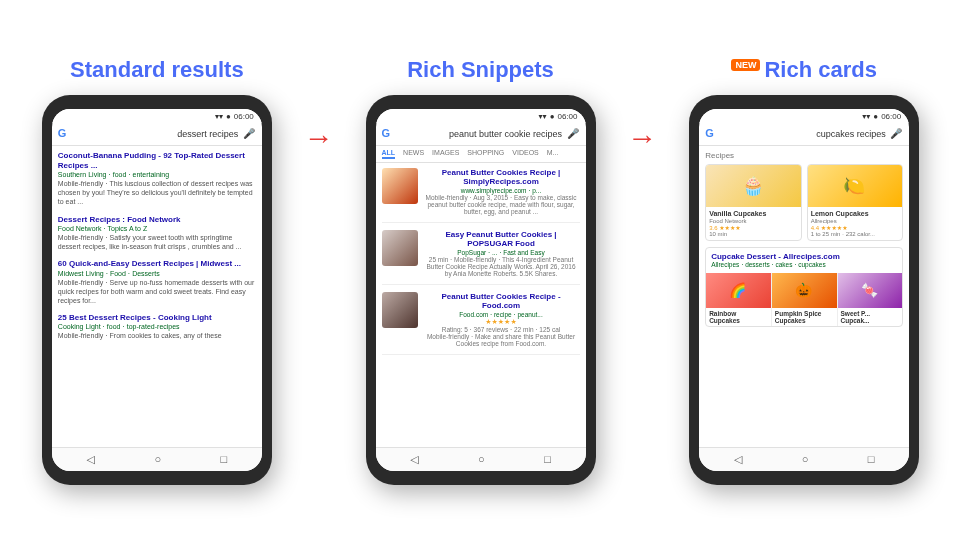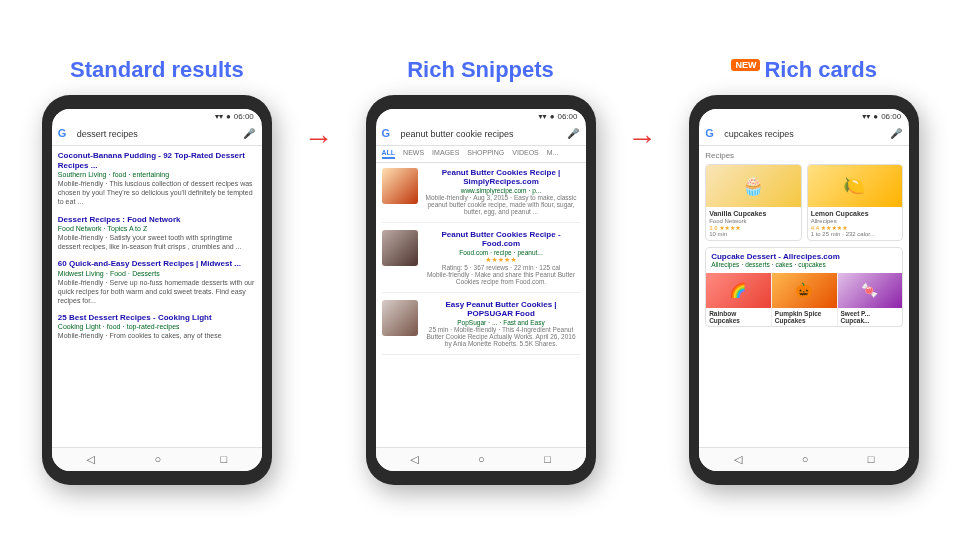--- a/index.html
+++ b/index.html
@@ -89,20 +89,21 @@
       height: 14px;
       font-size: 11px;
       font-weight: bold;
       color: #4285F4;
       flex-shrink: 0;
     }
     .search-input-area {
       flex: 1;
       font-size: 9px;
       color: #333;
+      text-align: right;
     }
     .mic-icon {
       color: #4285F4;
       font-size: 10px;
     }
     
     .tabs-row {
       display: flex;
       gap: 8px;
       padding: 3px 6px;
@@ -328,38 +329,38 @@
           <span>M...</span>
         </div>
 
         <div class="content-area">
           <div class="snippet-item">
             <div class="snippet-thumb img-pb1" style="width:36px;height:36px;border-radius:3px;flex-shrink:0;"></div>
             <div class="snippet-text">
               <div class="snippet-title">Peanut Butter Cookies Recipe | SimplyRecipes.com</div>
               <div class="snippet-url">www.simplyrecipe.com · p...</div>
               <div class="snippet-meta">Mobile-friendly · Aug 3, 2015 · Easy to make, classic peanut butter cookie recipe, made with flour, sugar, butter, egg, and peanut ...</div>
+            </div>
+          </div>
+          <div class="snippet-item">
+            <div class="snippet-thumb img-pb2" style="width:36px;height:36px;border-radius:3px;flex-shrink:0;"></div>
+            <div class="snippet-text">
+              <div class="snippet-title">Easy Peanut Butter Cookies | POPSUGAR Food</div>
+              <div class="snippet-url">PopSugar · ... · Fast and Easy</div>
+              <div class="snippet-meta">25 min · Mobile-friendly · This 4-Ingredient Peanut Butter Cookie Recipe Actually Works. April 26, 2016 by Ania Monette Roberts. 5.5K Shares.</div>
             </div>
           </div>
           <div class="snippet-item">
             <div class="snippet-thumb img-pb3" style="width:36px;height:36px;border-radius:3px;flex-shrink:0;"></div>
             <div class="snippet-text">
               <div class="snippet-title">Peanut Butter Cookies Recipe - Food.com</div>
               <div class="snippet-url">Food.com · recipe · peanut...</div>
               <div class="stars">★★★★★</div>
               <div class="snippet-meta">Rating: 5 · 367 reviews · 22 min · 125 cal</div>
               <div class="snippet-meta">Mobile-friendly · Make and share this Peanut Butter Cookies recipe from Food.com.</div>
-            </div>
-          </div>
-          <div class="snippet-item">
-            <div class="snippet-thumb img-pb2" style="width:36px;height:36px;border-radius:3px;flex-shrink:0;"></div>
-            <div class="snippet-text">
-              <div class="snippet-title">Easy Peanut Butter Cookies | POPSUGAR Food</div>
-              <div class="snippet-url">PopSugar · ... · Fast and Easy</div>
-              <div class="snippet-meta">25 min · Mobile-friendly · This 4-Ingredient Peanut Butter Cookie Recipe Actually Works. April 26, 2016 by Ania Monette Roberts. 5.5K Shares.</div>
             </div>
           </div>
         </div>
 
         <div class="phone-nav">
           <span class="nav-icon">◁</span>
           <span class="nav-icon">○</span>
           <span class="nav-icon">□</span>
         </div>
       </div>

